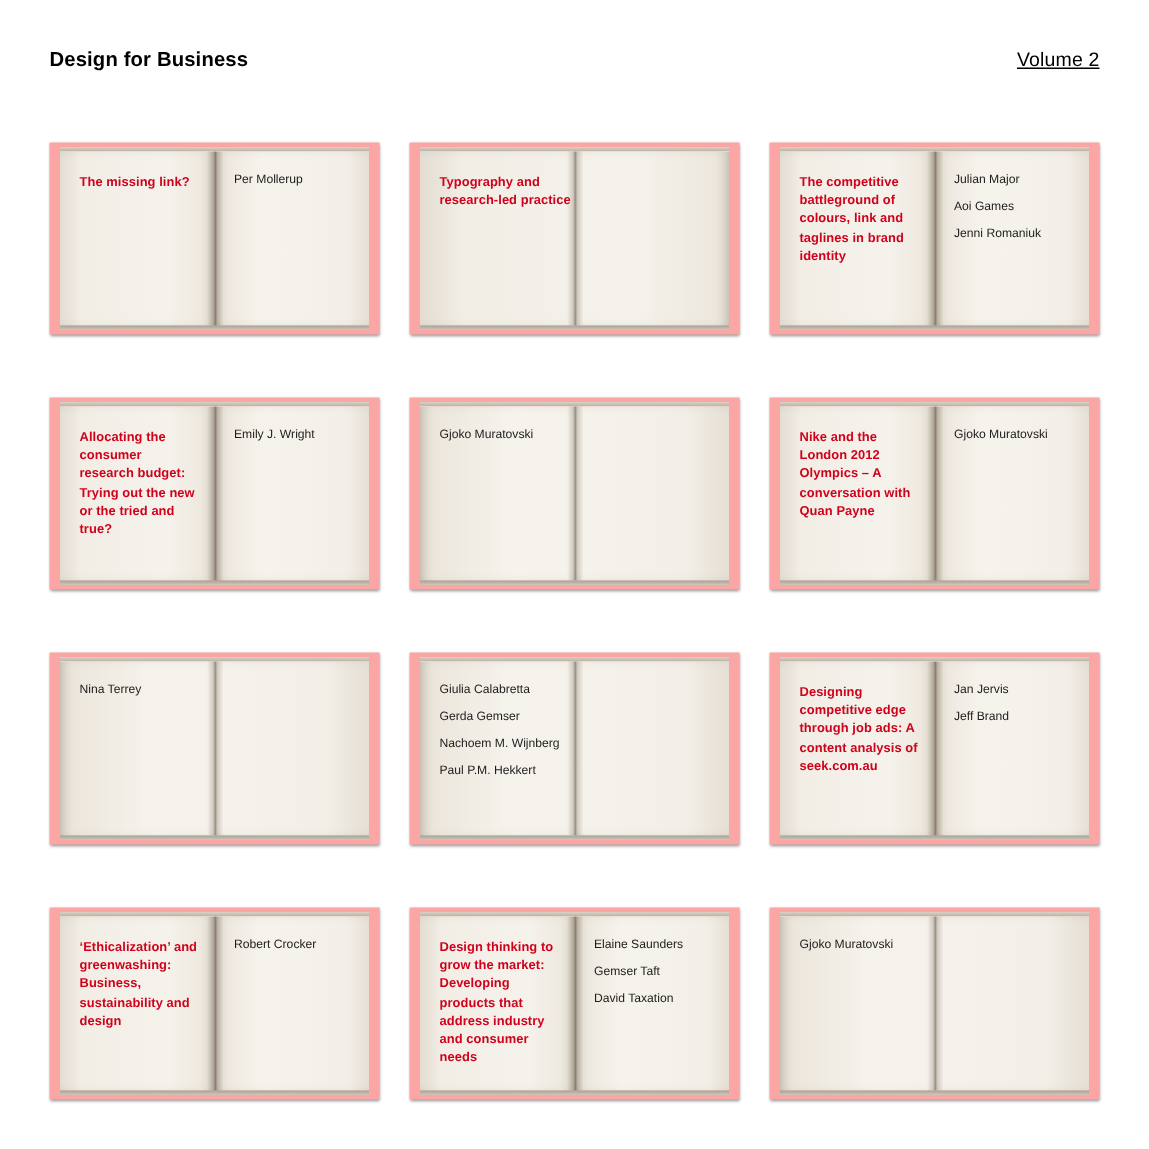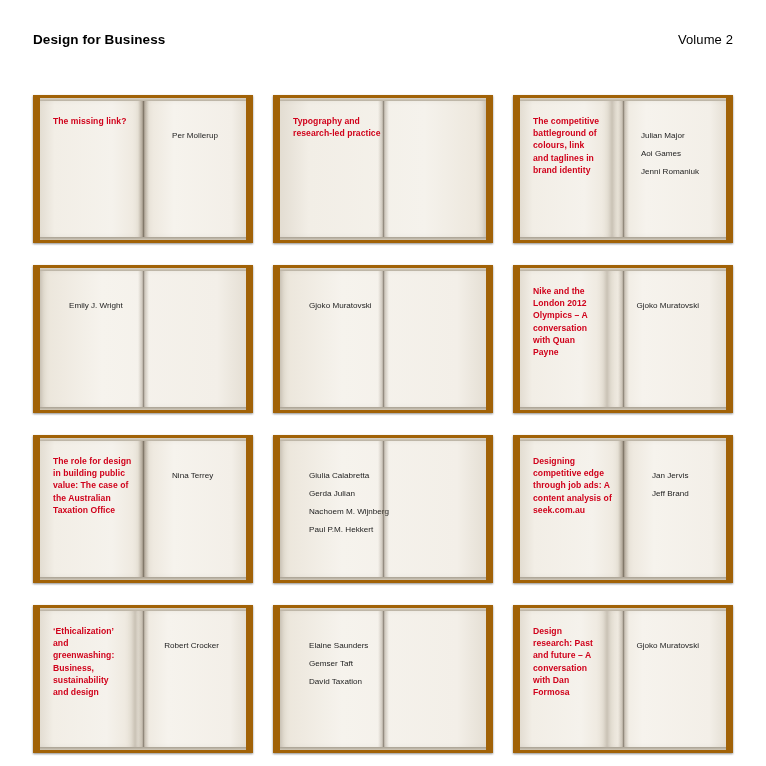--- a/index.html
+++ b/index.html
@@ -35,38 +35,39 @@
     font-size: 13.5px;
     font-weight: bold;
     color: #000000;
     letter-spacing: 0.1px;
   }
   .header-volume {
     font-size: 13px;
     font-weight: normal;
     color: #000000;
     letter-spacing: 0.1px;
+    text-decoration: underline;
   }
   
   .grid {
     position: absolute;
     top: 95px;
     left: 33px;
     width: 700px;
     display: grid;
     grid-template-columns: repeat(3, 220px);
     grid-template-rows: repeat(4, 148px);
     column-gap: 20px;
     row-gap: 22px;
   }
   .book {
     position: relative;
     width: 220px;
-    height: 148px;
-    background: #a16207;
+    height: 128px;
+    background: #fca5a5;
     box-shadow: 0 1px 2px rgba(0,0,0,0.45);
     overflow: hidden;
   }
   
   .spread {
     position: absolute;
     left: 7px;
     right: 7px;
     top: 6px;
     bottom: 6px;
@@ -117,21 +118,21 @@
   .title {
     color: #d0021b;
     font-size: 8.6px;
     font-weight: bold;
     line-height: 1.42;
     letter-spacing: 0.05px;
     margin: 0;
     max-width: 92px;
   }
   .authors {
-    margin: 16px;
+    margin: 0;
     padding: 0;
     list-style: none;
   }
   .authors li {
     color: #1c1c1c;
     font-size: 8.1px;
     line-height: 1.35;
     margin-bottom: 7px;
     white-space: nowrap;
   }
@@ -186,20 +187,23 @@
               <li>Jenni Romaniuk</li>
             </ul>
           </div>
           <div class="gutter"></div>
         </div>
         <div class="edge-bottom"></div>
       </div>
       <div class="book">
         <div class="edge-top"></div>
         <div class="spread">
+          <div class="pg pg-left">
+            <p class="title">Allocating the consumer research budget: Trying out the new or the tried and true?</p>
+          </div>
           <div class="pg pg-right">
             <ul class="authors">
               <li>Emily J. Wright</li>
             </ul>
           </div>
           <div class="gutter"></div>
         </div>
         <div class="edge-bottom"></div>
       </div>
       <div class="book">
@@ -225,39 +229,36 @@
               <li>Gjoko Muratovski</li>
             </ul>
           </div>
           <div class="gutter"></div>
         </div>
         <div class="edge-bottom"></div>
       </div>
       <div class="book">
         <div class="edge-top"></div>
         <div class="spread">
-          <div class="pg pg-left">
-            <p class="title">The role for design in building public value: The case of the Australian Taxation Office</p>
-          </div>
           <div class="pg pg-right">
             <ul class="authors">
               <li>Nina Terrey</li>
             </ul>
           </div>
           <div class="gutter"></div>
         </div>
         <div class="edge-bottom"></div>
       </div>
       <div class="book">
         <div class="edge-top"></div>
         <div class="spread">
           <div class="pg pg-right">
             <ul class="authors">
               <li>Giulia Calabretta</li>
-              <li>Gerda Julian</li>
+              <li>Gerda Gemser</li>
               <li>Nachoem M. Wijnberg</li>
               <li>Paul P.M. Hekkert</li>
             </ul>
           </div>
           <div class="gutter"></div>
         </div>
         <div class="edge-bottom"></div>
       </div>
       <div class="book">
         <div class="edge-top"></div>
@@ -286,37 +287,37 @@
               <li>Robert Crocker</li>
             </ul>
           </div>
           <div class="gutter"></div>
         </div>
         <div class="edge-bottom"></div>
       </div>
       <div class="book">
         <div class="edge-top"></div>
         <div class="spread">
+          <div class="pg pg-left">
+            <p class="title">Design thinking to grow the market: Developing products that address industry and consumer needs</p>
+          </div>
           <div class="pg pg-right">
             <ul class="authors">
               <li>Elaine Saunders</li>
               <li>Gemser Taft</li>
               <li>David Taxation</li>
             </ul>
           </div>
           <div class="gutter"></div>
         </div>
         <div class="edge-bottom"></div>
       </div>
       <div class="book">
         <div class="edge-top"></div>
         <div class="spread">
-          <div class="pg pg-left">
-            <p class="title">Design research: Past and future – A conversation with Dan Formosa</p>
-          </div>
           <div class="pg pg-right">
             <ul class="authors">
               <li>Gjoko Muratovski</li>
             </ul>
           </div>
           <div class="gutter"></div>
         </div>
         <div class="edge-bottom"></div>
       </div>
     </div>

